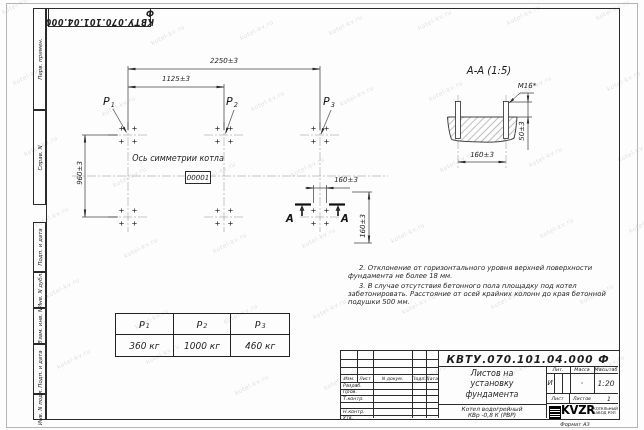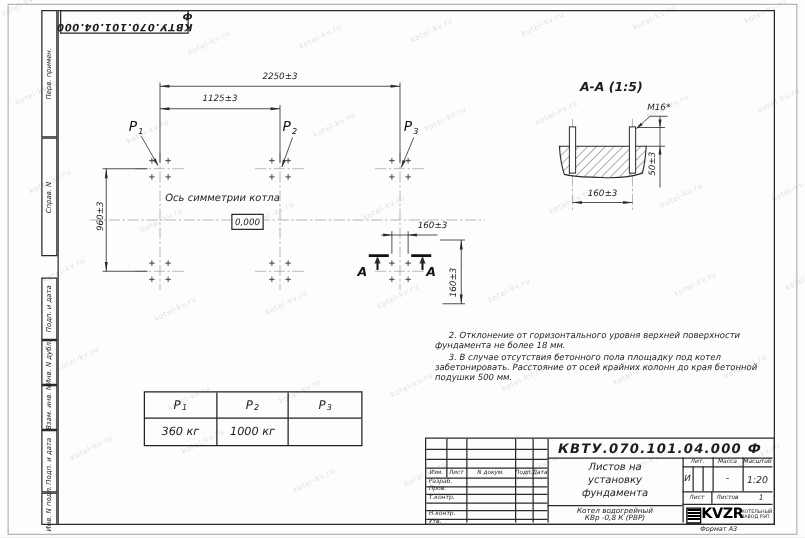--- a/index.html
+++ b/index.html
@@ -251,34 +251,34 @@
     <span class="vtext">Инв. N подл.</span>
     </div>
 
   <div class="dt" style="left:194px;top:57px;width:60px">2250±3</div>
   <div class="dt" style="left:146px;top:75px;width:60px">1125±3</div>
   <div class="dt rot90" style="left:64px;top:169px;width:32px">960±3</div>
   <div class="dt" style="left:326px;top:176px;width:40px">160±3</div>
   <div class="dt rot90" style="left:347px;top:222px;width:32px">160±3</div>
   <div class="dt" style="left:118px;top:154px;width:120px;font-size:8px">Ось симметрии котла</div>
   <div class="levelbox">
-    <span>0,000</span>
+    <span>00001</span>
     </div>
 
   <div class="plab" style="left:103px;top:95px">
     <span>P</span><span class="psub">1</span></div>
   <div class="plab" style="left:226px;top:95px">
     <span>P</span><span class="psub">2</span></div>
   <div class="plab" style="left:323px;top:95px">
     <span>P</span><span class="psub">3</span></div>
 
   <div class="seclet" style="left:286px;top:213px">А</div>
   <div class="seclet" style="left:341px;top:213px">А</div>
 
-  <div class="dt" style="left:449px;top:65px;width:80px;font-size:10px;font-weight:bold">А-А (1:5)</div>
+  <div class="dt" style="left:449px;top:65px;width:80px;font-size:10px;font-weight:normal">А-А (1:5)</div>
   <div class="dt" style="left:512px;top:82px;width:30px">М16*</div>
   <div class="dt rot90" style="left:507px;top:127px;width:30px">50±3</div>
   <div class="dt" style="left:462px;top:151px;width:40px">160±3</div>
 
   <div class="notes">
     <div class="note">2. Отклонение от горизонтального уровня верхней поверхности фундамента не более 18 мм.</div>
     <div class="note">3. В случае отсутствия бетонного пола площадку под котел забетонировать. Расстояние от осей крайних колонн до края бетонной подушки 500 мм.</div>
   </div>
 
   <div class="ltable">
@@ -289,20 +289,21 @@
     <div class="lcell lhead">
       <span>P</span>
         <span class="psub">2</span>
       </div>
     <div class="lcell lhead">
       <span>P</span>
         <span class="psub">3</span>
       </div>
     <div class="lcell">360 кг</div>
     <div class="lcell">1000 кг</div>
+    <div class="lcell">460 кг</div>
   </div>
 
   <div class="tb">
 
     <div class="vl" style="left:16px;top:0;height:31px"></div>
     <div class="vl" style="left:32px;top:0;height:67px"></div>
     <div class="vl" style="left:71px;top:0;height:67px"></div>
     <div class="vl" style="left:85px;top:0;height:67px"></div>
     <div class="vl" style="left:97px;top:0;height:67px"></div>
     <div class="vl" style="left:205px;top:15px;height:52px"></div>

